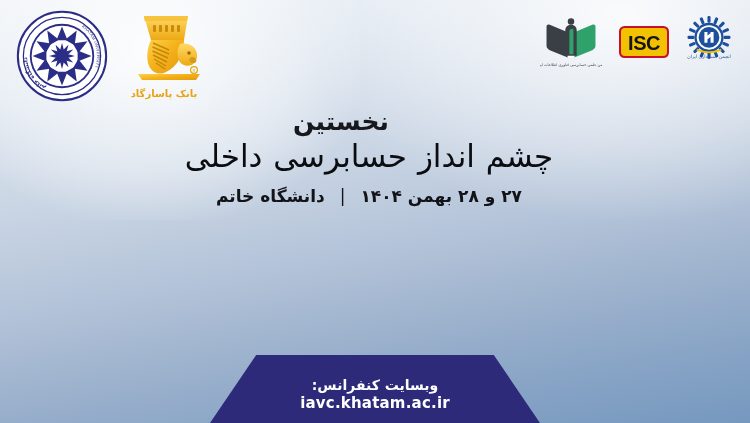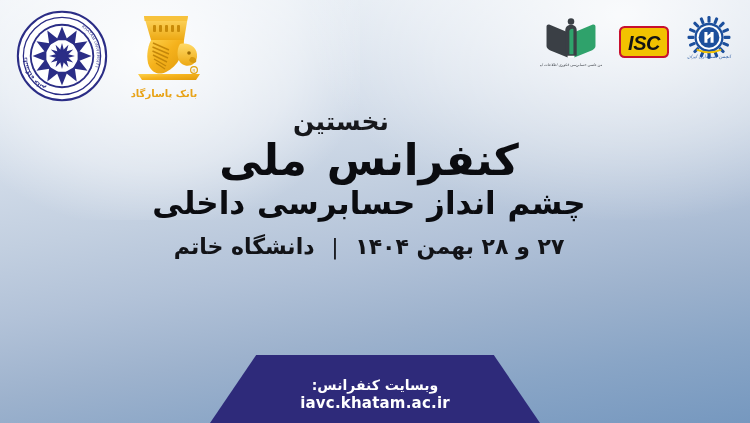--- a/index.html
+++ b/index.html
@@ -52,21 +52,20 @@
     align-items: flex-start;
     gap: 14px;
   }
   .logos-right {
     position: absolute;
     top: 14px;
     right: 18px;
     display: flex;
     align-items: center;
     gap: 16px;
-    font-style: italic;
   }
 
   
   .logo-pasargad {
     width: 84px;
     text-align: center;
   }
   .pasargad-mark { display:block; }
   .pasargad-text {
     display: block;
@@ -109,30 +108,30 @@
     font-size: 43px;
     font-weight: bold;
     color: #0b0c10;
     line-height: 1.08;
     margin: 0;
     letter-spacing: 1px;
     word-spacing: 5px;
   }
   .subhead {
     font-size: 31px;
-    font-weight: bold;
+    font-weight: normal;
     color: #0b0c10;
     line-height: 1.2;
     margin: 2px 0 11px 0;
     letter-spacing: 0px;
     word-spacing: 1px;
   }
   .meta-line {
     margin-top: 9px;
-    font-size: 22px;
+    font-size: 17px;
     font-weight: bold;
     color: #121317;
     line-height: 1.2;
     direction: rtl;
   }
   .meta-sep {
     display: inline-block;
     margin: 0 9px;
     font-weight: normal;
     color: #121317;
@@ -334,21 +333,20 @@
         <path d="M31 19 C31 14 35 12 38 12 C41 12 45 14 45 19 L45 50 L31 50 Z" fill="#3a3f45"></path>
         <path d="M36 20 C36 17 39 16 41 17 L41 48 L36 48 Z" fill="#2fa26b"></path>
         <text x="38" y="63" font-size="4.6" text-anchor="middle" fill="#3a3f45" font-family="'DejaVu Sans',sans-serif">انجمن علمی حسابرسی فناوری اطلاعات ایران</text>
       </svg>
     </div>
 
   </div>
 
   <div class="title-block">
     <div class="eyebrow">نخستین</div>
-    <div class="headline">کنفرانس ملی</div>
     <div class="subhead">چشم انداز حسابرسی داخلی</div>
     <div class="meta-line">
       <span>۲۷ و ۲۸ بهمن ۱۴۰۴</span>
       <span class="meta-sep">|</span>
       <span>دانشگاه خاتم</span>
     </div>
   </div>
 
   <div class="website-banner">
     <div class="website-label">وبسایت کنفرانس:</div>

